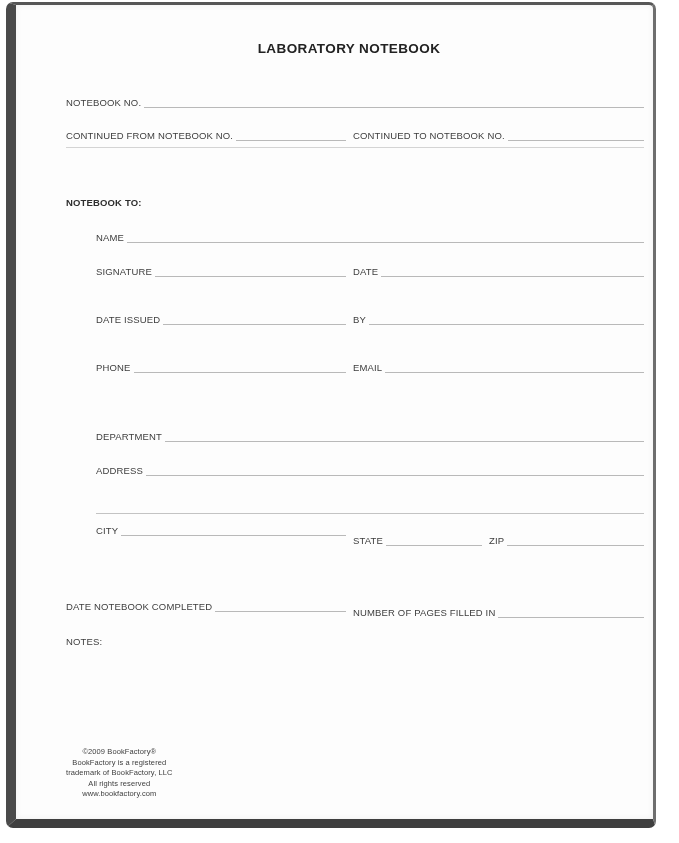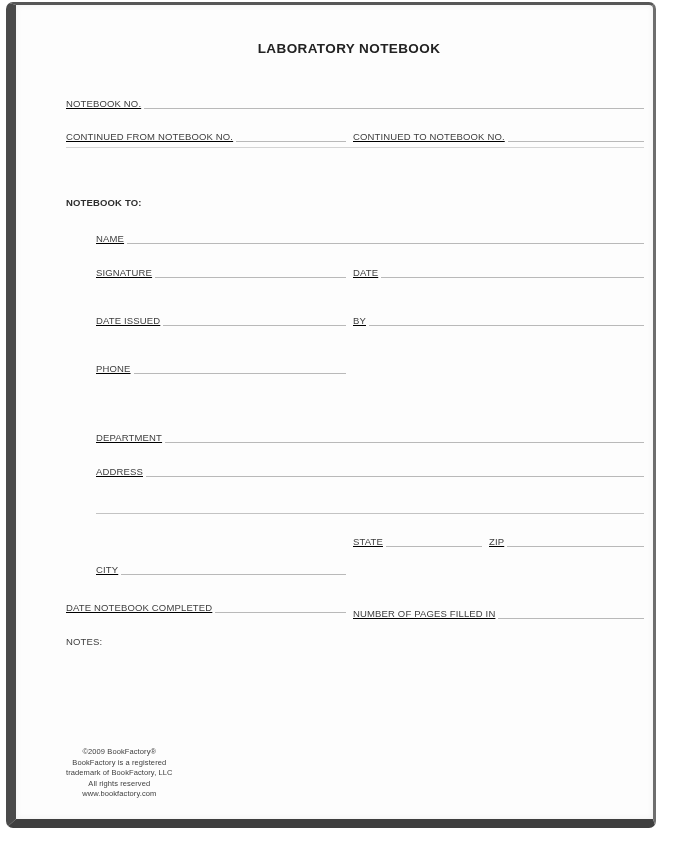--- a/index.html
+++ b/index.html
@@ -48,23 +48,22 @@
     margin: 0;
     text-align: center;
     font-size: 13.5px;
     font-weight: bold;
     letter-spacing: 0.4px;
     color: #222222;
   }
   .field {
     position: absolute;
     display: flex;
-    align-items: center;
+    align-items: flex-start;
     height: 14px;
-    text-decoration: underline;
   }
   .lbl {
     font-size: 9.5px;
     line-height: 13px;
     letter-spacing: 0.15px;
     color: #3d3d3d;
     white-space: nowrap;
   }
   .fill-line {
     flex: 1;
@@ -144,34 +143,38 @@
       </div>
       <div class="field" style="left:321px; top:303px; width:291px">
         <span class="lbl">BY</span>
         <span class="fill-line"></span>
       </div>
 
       <div class="field" style="left:64px; top:351px; width:250px">
         <span class="lbl">PHONE</span>
         <span class="fill-line"></span>
       </div>
+      <div class="field" style="left:321px; top:351px; width:291px">
+        <span class="lbl">EMAIL</span>
+        <span class="fill-line"></span>
+      </div>
 
 
       <div class="field" style="left:64px; top:420px; width:548px">
         <span class="lbl">DEPARTMENT</span>
         <span class="fill-line"></span>
       </div>
 
       <div class="field" style="left:64px; top:454px; width:548px">
         <span class="lbl">ADDRESS</span>
         <span class="fill-line"></span>
       </div>
       <div class="rule" style="left:64px; top:503px; width:548px"></div>
 
-      <div class="field" style="left:64px; top:552px; width:250px">
+      <div class="field" style="left:64px; top:514px; width:250px">
         <span class="lbl">CITY</span>
         <span class="fill-line"></span>
       </div>
       <div class="field" style="left:321px; top:524px; width:129px">
         <span class="lbl">STATE</span>
         <span class="fill-line"></span>
       </div>
       <div class="field" style="left:457px; top:524px; width:155px">
         <span class="lbl">ZIP</span>
         <span class="fill-line"></span>

